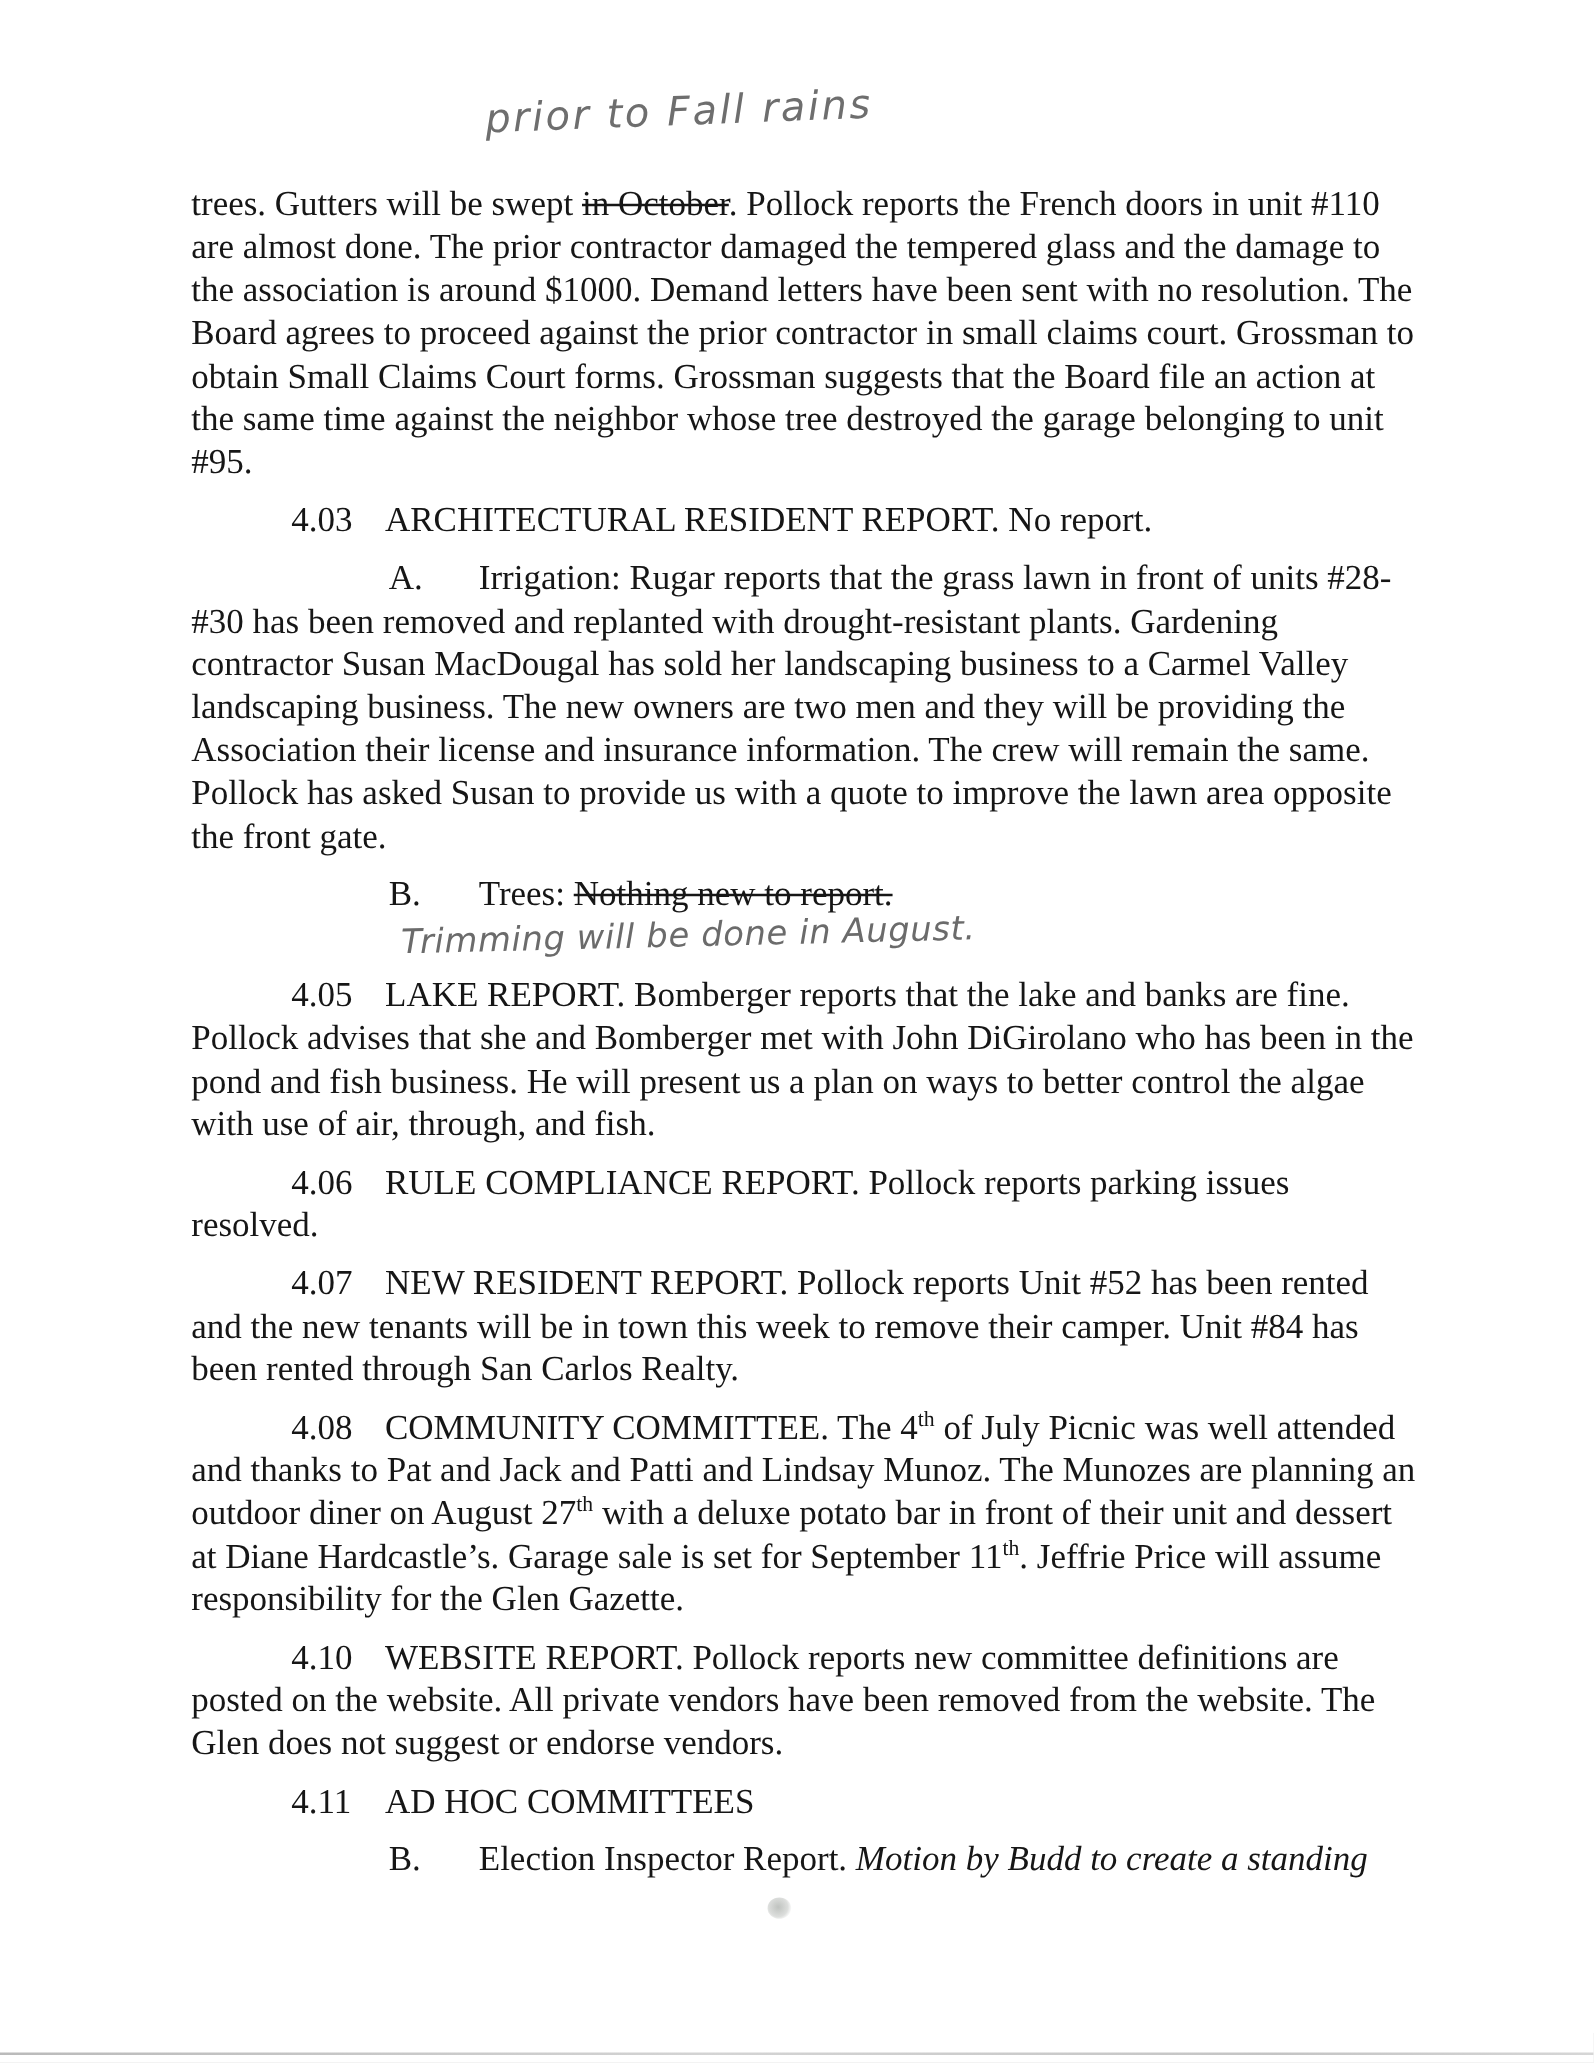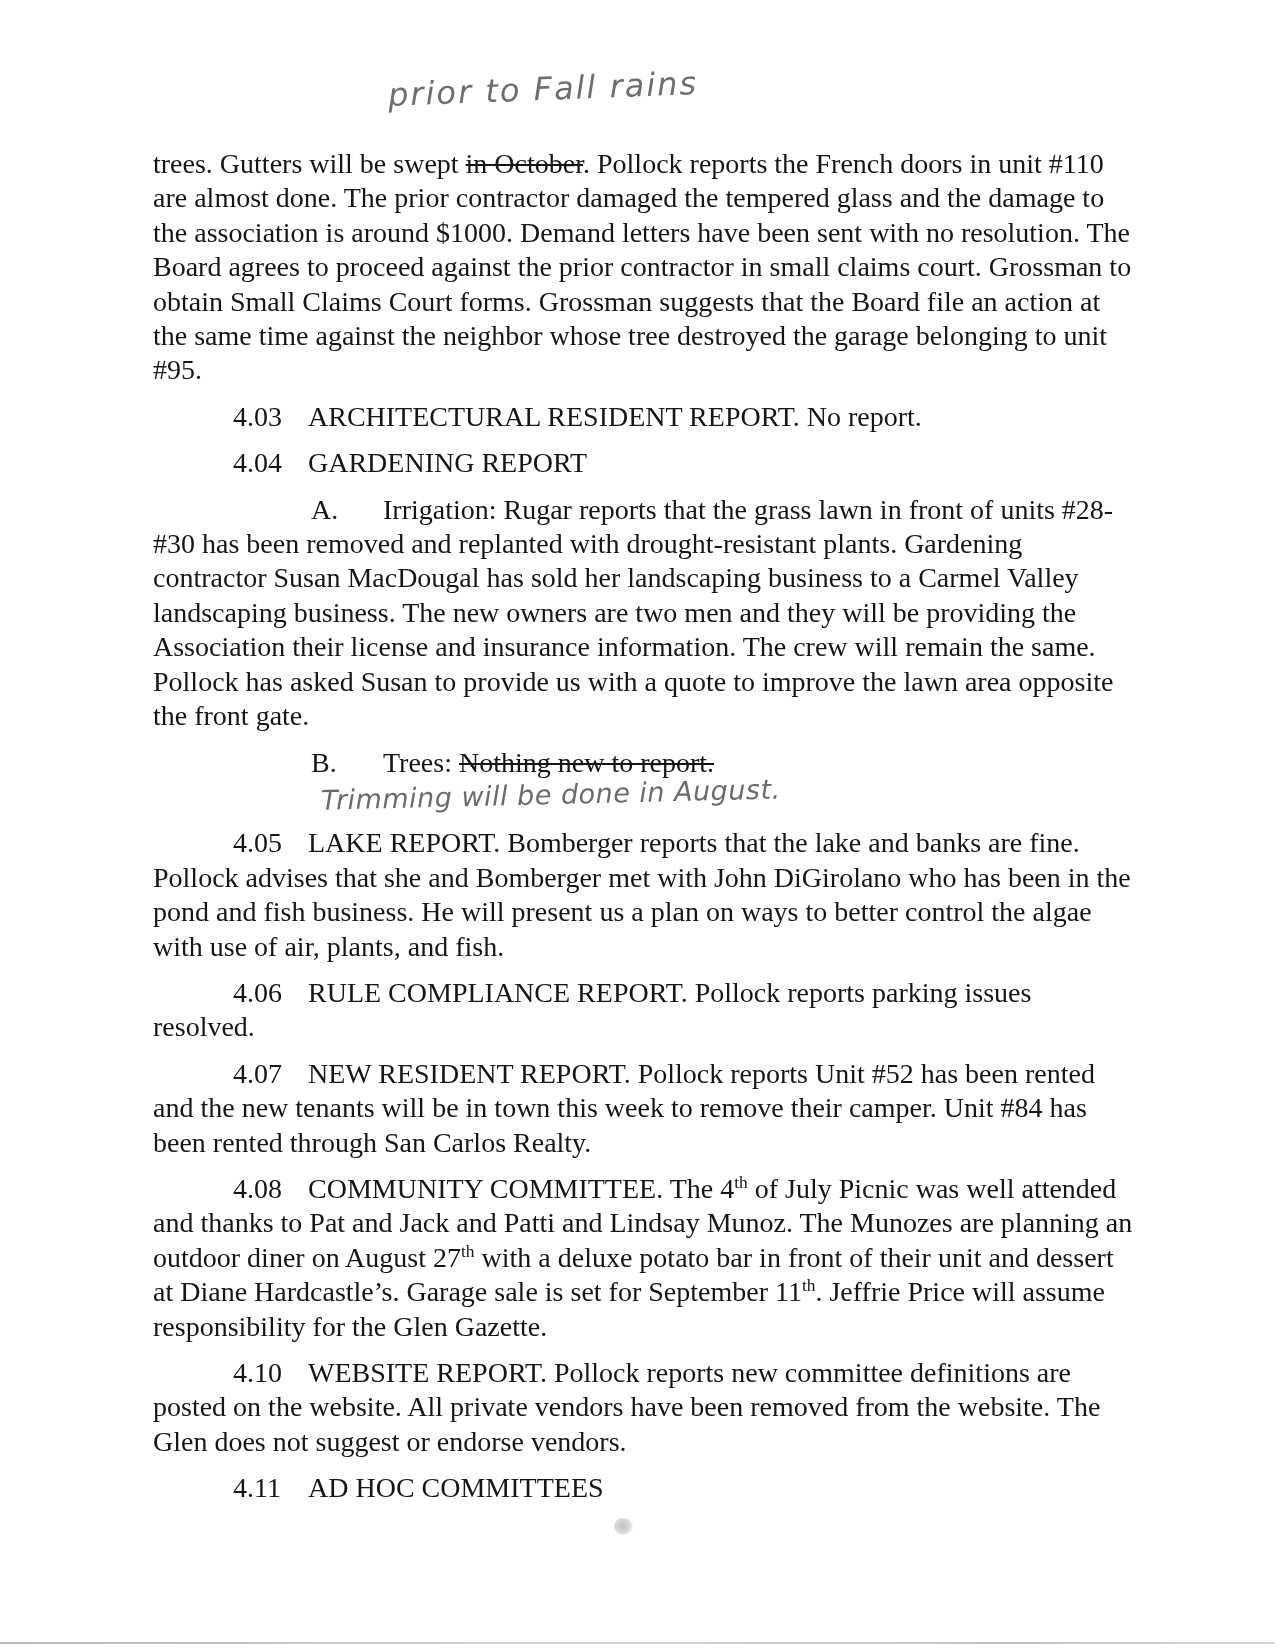--- a/index.html
+++ b/index.html
@@ -68,26 +68,26 @@
 </style>
 </head>
 <body>
 
 <div class="sheet">
   <div class="top-note">prior to Fall rains</div>
 
   <div class="doc">
       <p class="flush"><span>trees. Gutters will be swept </span><span class="strike">in October</span><span>. Pollock reports the French doors in unit #110 are almost done. The prior contractor damaged the tempered glass and the damage to the association is around $1000. Demand letters have been sent with no resolution. The Board agrees to proceed against the prior contractor in small claims court. Grossman to obtain Small Claims Court forms. Grossman suggests that the Board file an action at the same time against the neighbor whose tree destroyed the garage belonging to unit #95.</span></p>
       <p class="item"><span class="marker">4.03</span><span>ARCHITECTURAL RESIDENT REPORT. No report.</span></p>
-      <p class="item"><span class="marker">4.04</span><span>GARDENING REPORT</span></p>
       <p class="sub"><span class="marker">A.</span><span>Irrigation: Rugar reports that the grass lawn in front of units #28-#30 has been removed and replanted with drought-resistant plants. Gardening contractor Susan MacDougal has sold her landscaping business to a Carmel Valley landscaping business. The new owners are two men and they will be providing the Association their license and insurance information. The crew will remain the same. Pollock has asked Susan to provide us with a quote to improve the lawn area opposite the front gate.</span></p>
       <p class="sub"><span class="marker">B.</span><span>Trees: </span><span class="strike">Nothing new to report.</span><span class="handwriting">Trimming will be done in August.</span></p>
-      <p class="item"><span class="marker">4.05</span><span>LAKE REPORT. Bomberger reports that the lake and banks are fine. Pollock advises that she and Bomberger met with John DiGirolano who has been in the pond and fish business. He will present us a plan on ways to better control the algae with use of air, plants, and fish.</span></p>
+      <p class="item"><span class="marker">4.05</span><span>LAKE REPORT. Bomberger reports that the lake and banks are fine. Pollock advises that she and Bomberger met with John DiGirolano who has been in the pond and fish business. He will present us a plan on ways to better control the algae with use of air, through, and fish.</span></p>
       <p class="item"><span class="marker">4.06</span><span>RULE COMPLIANCE REPORT. Pollock reports parking issues resolved.</span></p>
       <p class="item"><span class="marker">4.07</span><span>NEW RESIDENT REPORT. Pollock reports Unit #52 has been rented and the new tenants will be in town this week to remove their camper. Unit #84 has been rented through San Carlos Realty.</span></p>
       <p class="item"><span class="marker">4.08</span><span>COMMUNITY COMMITTEE. The 4</span><span class="sup">th</span><span> of July Picnic was well attended and thanks to Pat and Jack and Patti and Lindsay Munoz. The Munozes are planning an outdoor diner on August 27</span><span class="sup">th</span><span> with a deluxe potato bar in front of their unit and dessert at Diane Hardcastle’s. Garage sale is set for September 11</span><span class="sup">th</span><span>. Jeffrie Price will assume responsibility for the Glen Gazette.</span></p>
       <p class="item"><span class="marker">4.10</span><span>WEBSITE REPORT. Pollock reports new committee definitions are posted on the website. All private vendors have been removed from the website. The Glen does not suggest or endorse vendors.</span></p>
       <p class="item"><span class="marker">4.11</span><span>AD HOC COMMITTEES</span></p>
+      <p class="sub"><span class="marker">B.</span><span>Election Inspector Report. </span><span class="italic">Motion by Budd to create a standing</span></p>
     </div>
 
   <div class="smudge"></div>
   <div class="scan-line"></div>
 </div>
 
 </body></html>

